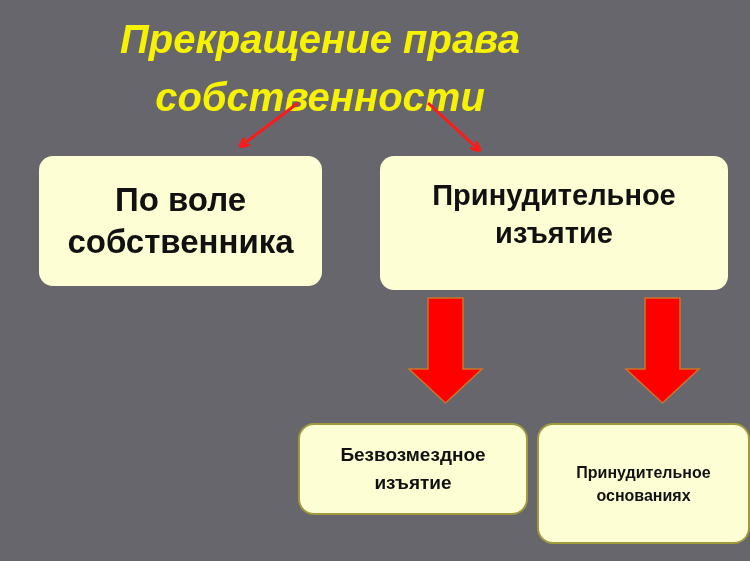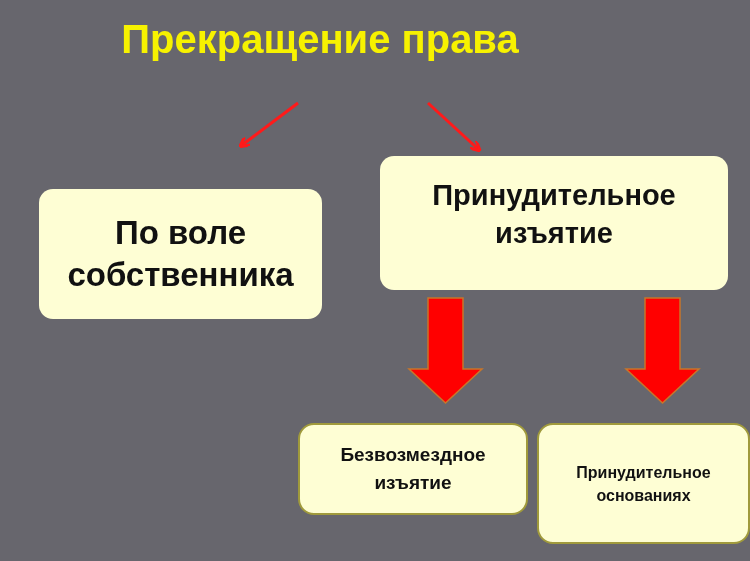--- a/index.html
+++ b/index.html
@@ -5,43 +5,44 @@
   html, body { margin:0; padding:0; }
   body {
     width:750px; height:561px; overflow:hidden;
     background:#67666d;
     position:relative;
     font-family:"Liberation Sans", "DejaVu Sans", sans-serif;
   }
   .title {
     position:absolute; left:0; top:10px; width:640px;
     text-align:center; color:#f7f200; font-weight:bold;
-    font-size:40px; line-height:58px;
+    font-size:40px; line-height:58px;font-style:italic;
   }
   .box {
     position:absolute; background:#fefed4; border-radius:14px;
     display:flex; align-items:center; justify-content:center;
     text-align:center; color:#111; font-weight:bold;
     box-sizing:border-box;
   }
   .box span { display:block; }
-  #box-left { left:39px; top:156px; width:283px; height:130px; font-size:33px; line-height:42px;margin-top:33px; }
+  #box-left { left:39px; top:156px; width:283px; height:130px; font-size:33px; line-height:42px; }
   #box-right { left:380px; top:156px; width:348px; height:134px; font-size:29px; line-height:38px; padding-bottom:18px; }
   .sub {
     border:2px solid #a09a3c; border-radius:16px;
   }
   #box-sub-left { left:298px; top:423px; width:230px; height:92px; font-size:19px; line-height:28px; }
   #box-sub-right { left:537px; top:423px; width:213px; height:121px; font-size:16px; line-height:23px; }
   svg.overlay { position:absolute; left:0; top:0; }
 </style>
 </head>
 <body>
 
 <div class="title">
   <div>Прекращение права</div>
+  <div>собственности</div>
 </div>
 
 <svg class="overlay" width="750" height="561">
   <defs>
     <marker id="ah" markerWidth="10" markerHeight="10" refX="7" refY="5" orient="auto" markerUnits="userSpaceOnUse">
       <path d="M0,0 L10,5 L0,10" fill="none" stroke="#ff1a1a" stroke-width="3"></path>
     </marker>
   </defs>
   <g>
     <line x1="298" y1="103" x2="242" y2="145" stroke="#ff1a1a" stroke-width="3" marker-end="url(#ah)"></line>

